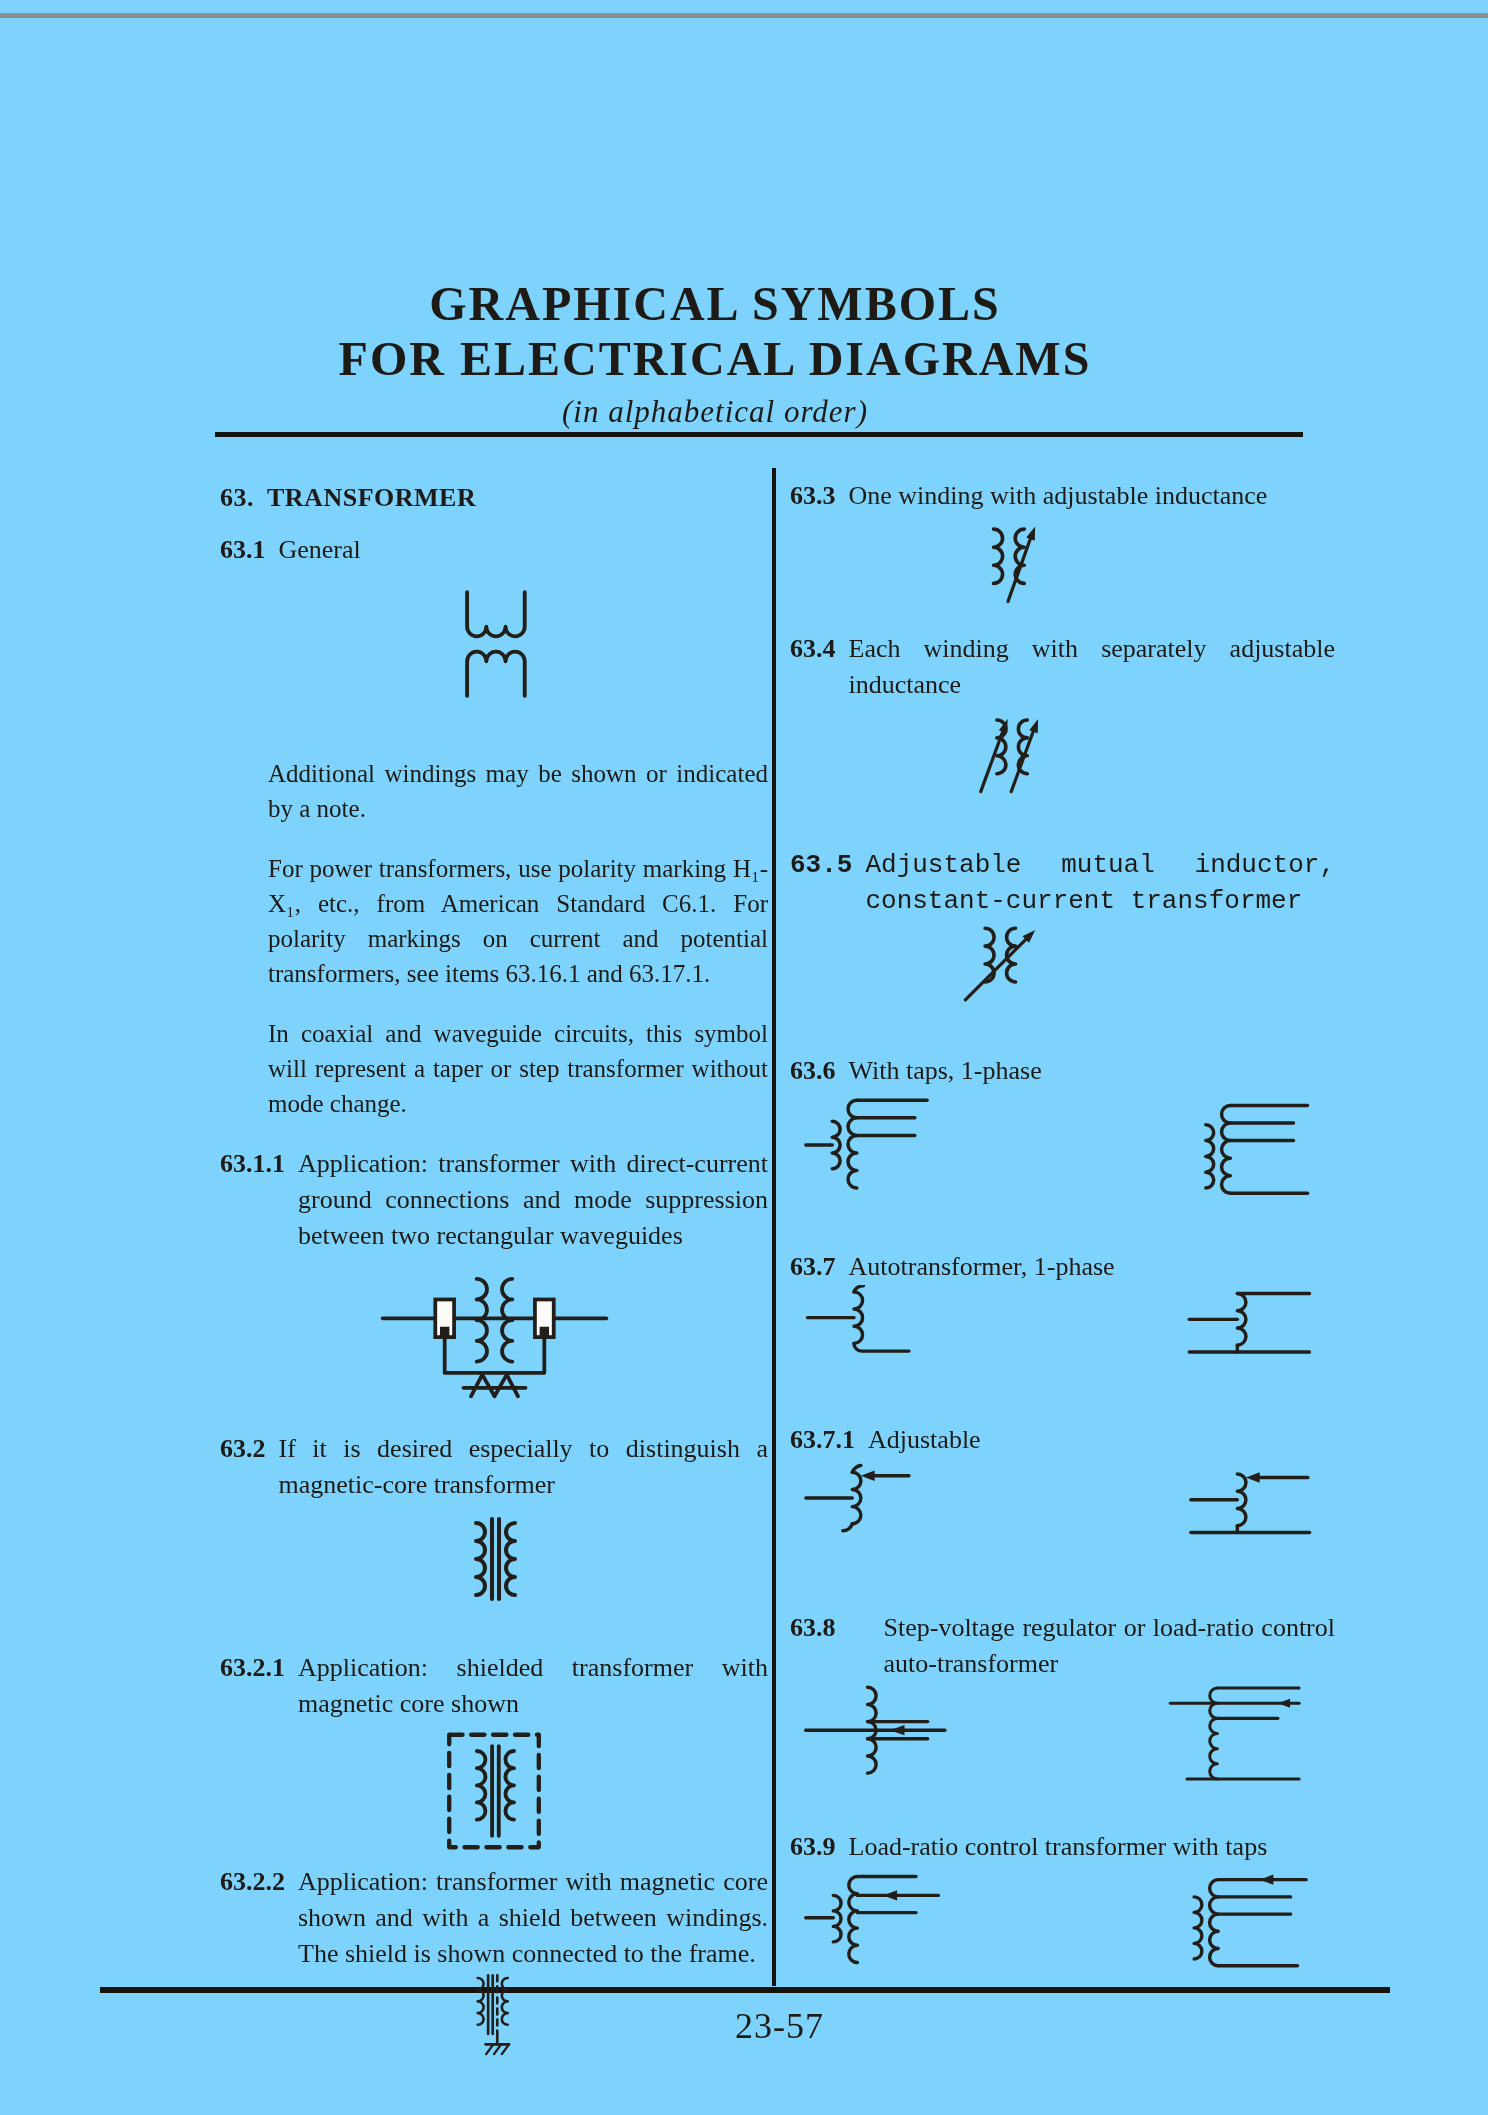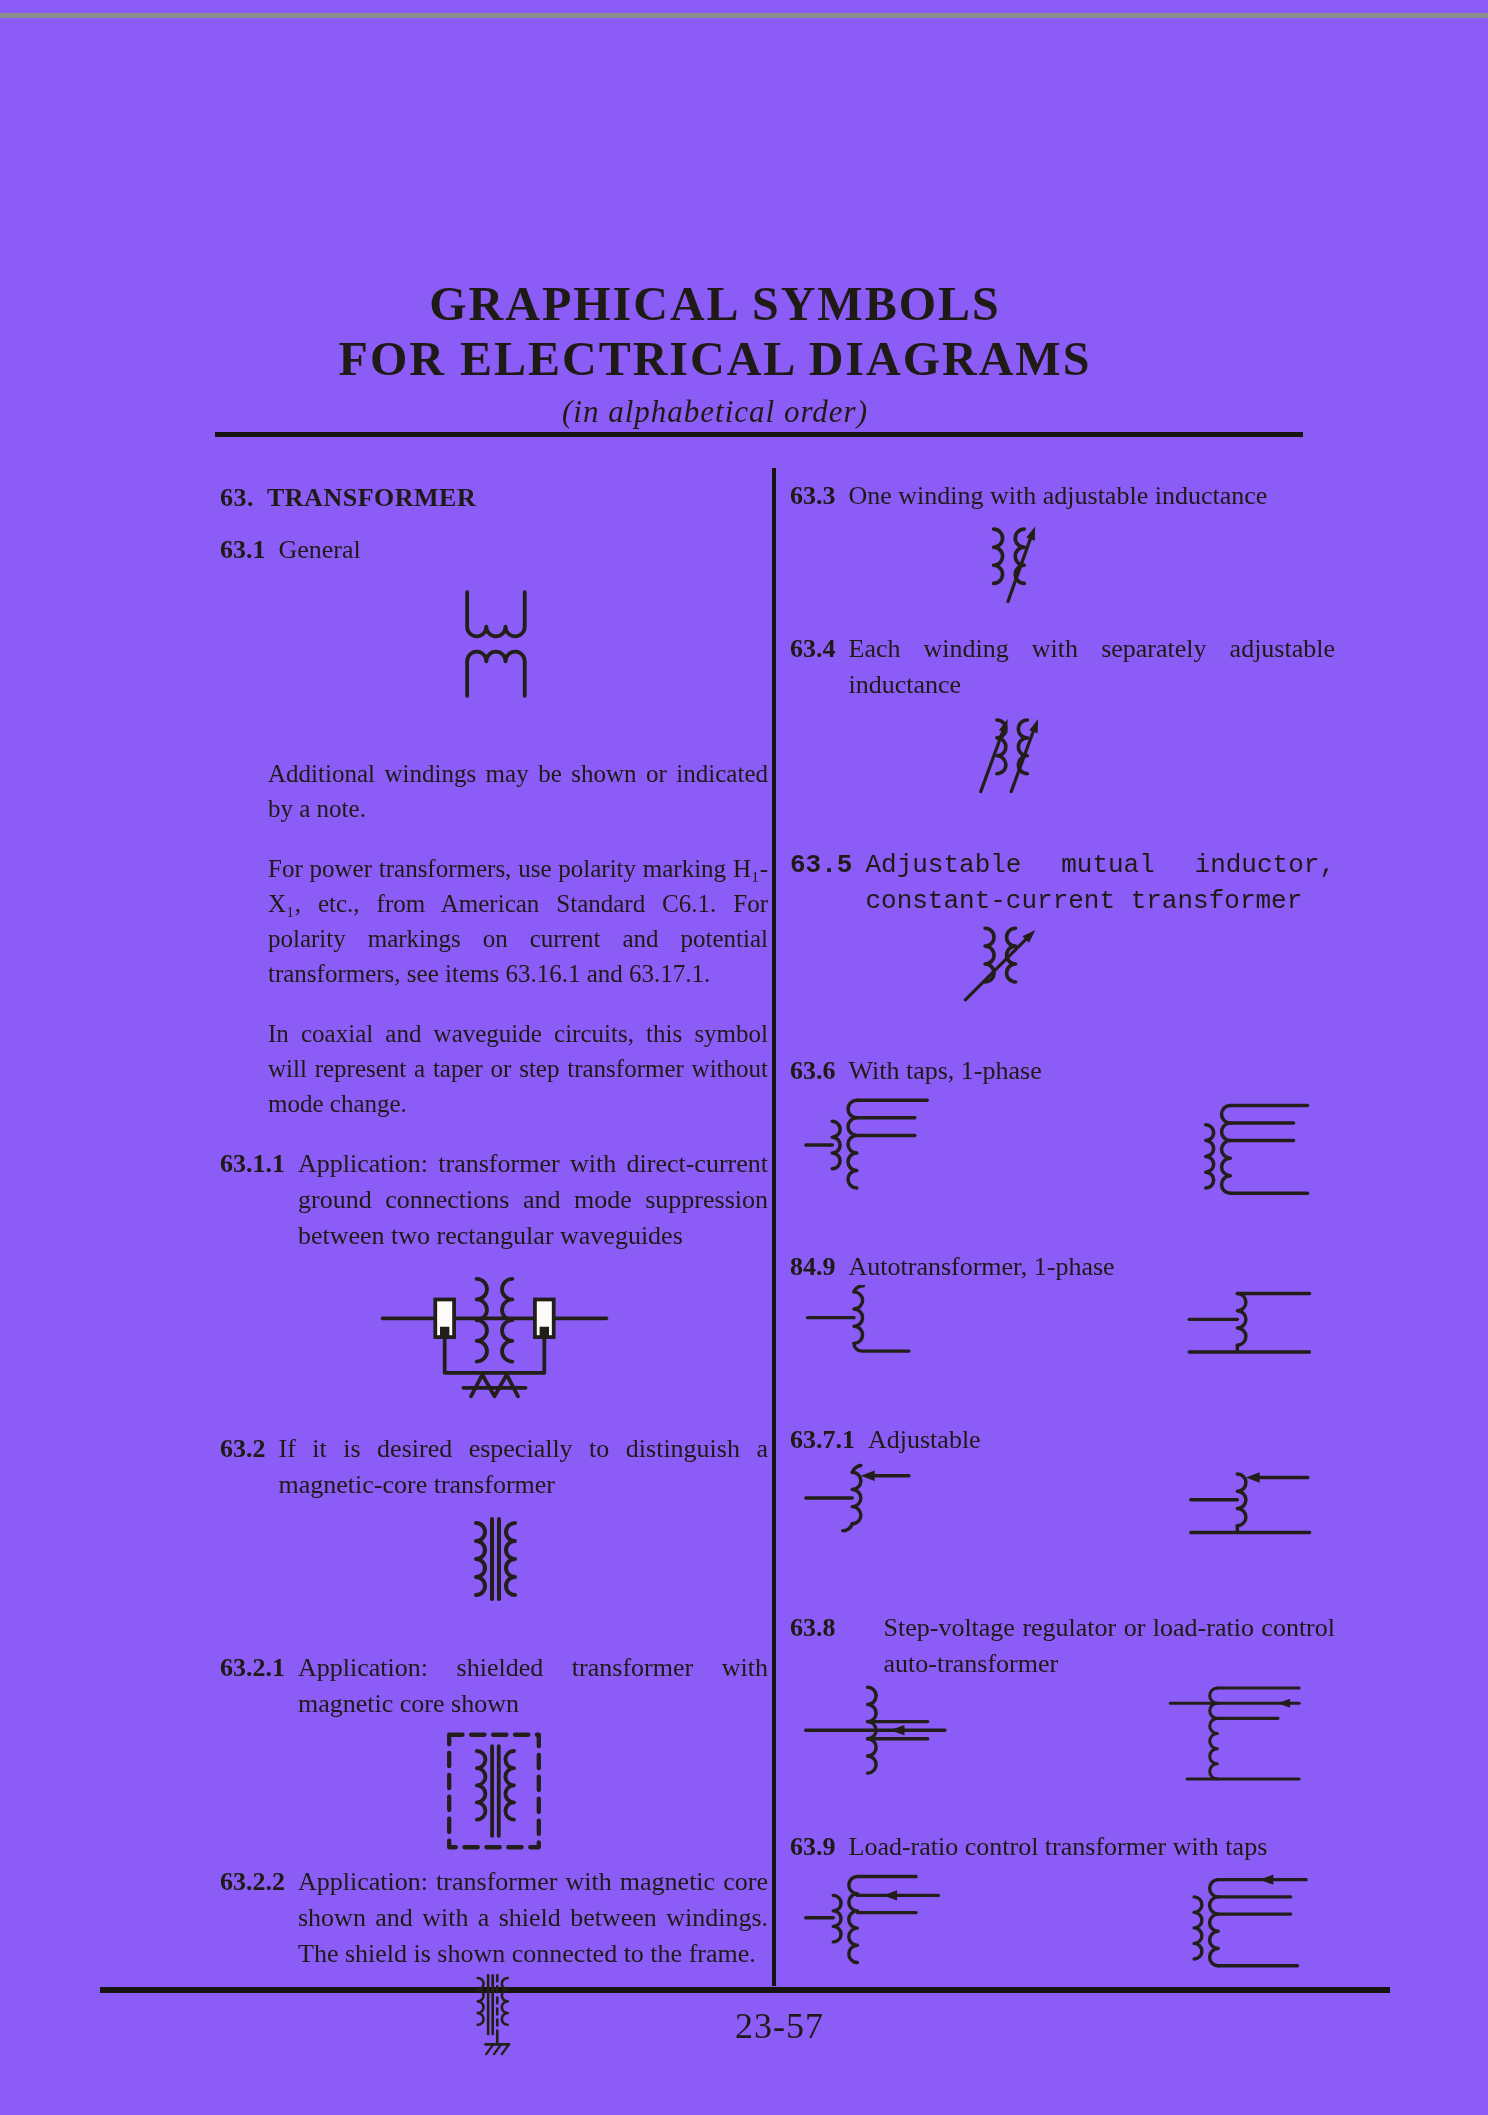--- a/index.html
+++ b/index.html
@@ -1,18 +1,18 @@
 <!DOCTYPE html>
 <html><head>
 <meta charset="utf-8">
 <style>
   html,body { margin:0; padding:0; background:#d8d8d4; }
   .page {
     position:relative; width:1488px; height:2115px; margin:0 auto;
-    background:#8b5cf6; color:#1e1a15; overflow:hidden;
+    background:#7dd3fc; color:#1e1a15; overflow:hidden;
     font-family:"Liberation Serif","DejaVu Serif",serif;
   }
   .topbar { position:absolute; left:0; top:13px; width:1488px; height:5px; background:#8d8d8d; }
   .title-block { position:absolute; left:0; top:276px; width:1430px; text-align:center; }
   .title-line { font-size:48px; font-weight:700; letter-spacing:2px; line-height:55px; }
   .subtitle { font-size:31px; font-style:italic; margin-top:8px; letter-spacing:1px; }
   .rule-top { position:absolute; left:215px; top:432px; width:1088px; height:5px; background:#17140f; }
   .divider  { position:absolute; left:772px; top:468px; width:4px;  height:1518px; background:#17140f; }
   .rule-bottom { position:absolute; left:100px; top:1987px; width:1290px; height:6px; background:#17140f; }
   .page-number { position:absolute; left:735px; top:2005px; font-size:36px; letter-spacing:1px; }
@@ -242,21 +242,21 @@
         <path d="M 28,34 a9,9 0 0 1 0,18 a9,9 0 0 1 0,18 a9,9 0 0 1 0,18 a9,9 0 0 1 0,18"></path>
         <path d="M 56,12 a10,10 0 0 0 0,20 a10,10 0 0 0 0,20 a10,10 0 0 0 0,20 a10,10 0 0 0 0,20 a10,10 0 0 0 0,20"></path>
         <path d="M 56,12 H 144"></path>
         <path d="M 56,32 H 128"></path>
         <path d="M 56,52 H 128"></path>
         <path d="M 56,112 H 144"></path>
       </svg>
     </div>
 
     <div class="entry mt-e637">
-      <span class="num">84.9</span>
+      <span class="num">63.7</span>
       <span class="txt">Autotransformer, 1-phase</span>
     </div>
     <div class="fig-row mt-f637">
       <svg width="112" height="79" viewBox="0 0 130 92">
         <path d="M 58,8 q 3,-7 11,-7"></path>
         <path d="M 58,8 a10,10 0 0 1 0,20 a10,10 0 0 1 0,20 a10,10 0 0 1 0,20"></path>
         <path d="M 4,38 H 58"></path>
         <path d="M 58,68 a9,9 0 0 0 9,9 H 122"></path>
       </svg>
       <svg width="129" height="79" viewBox="0 0 150 92">

